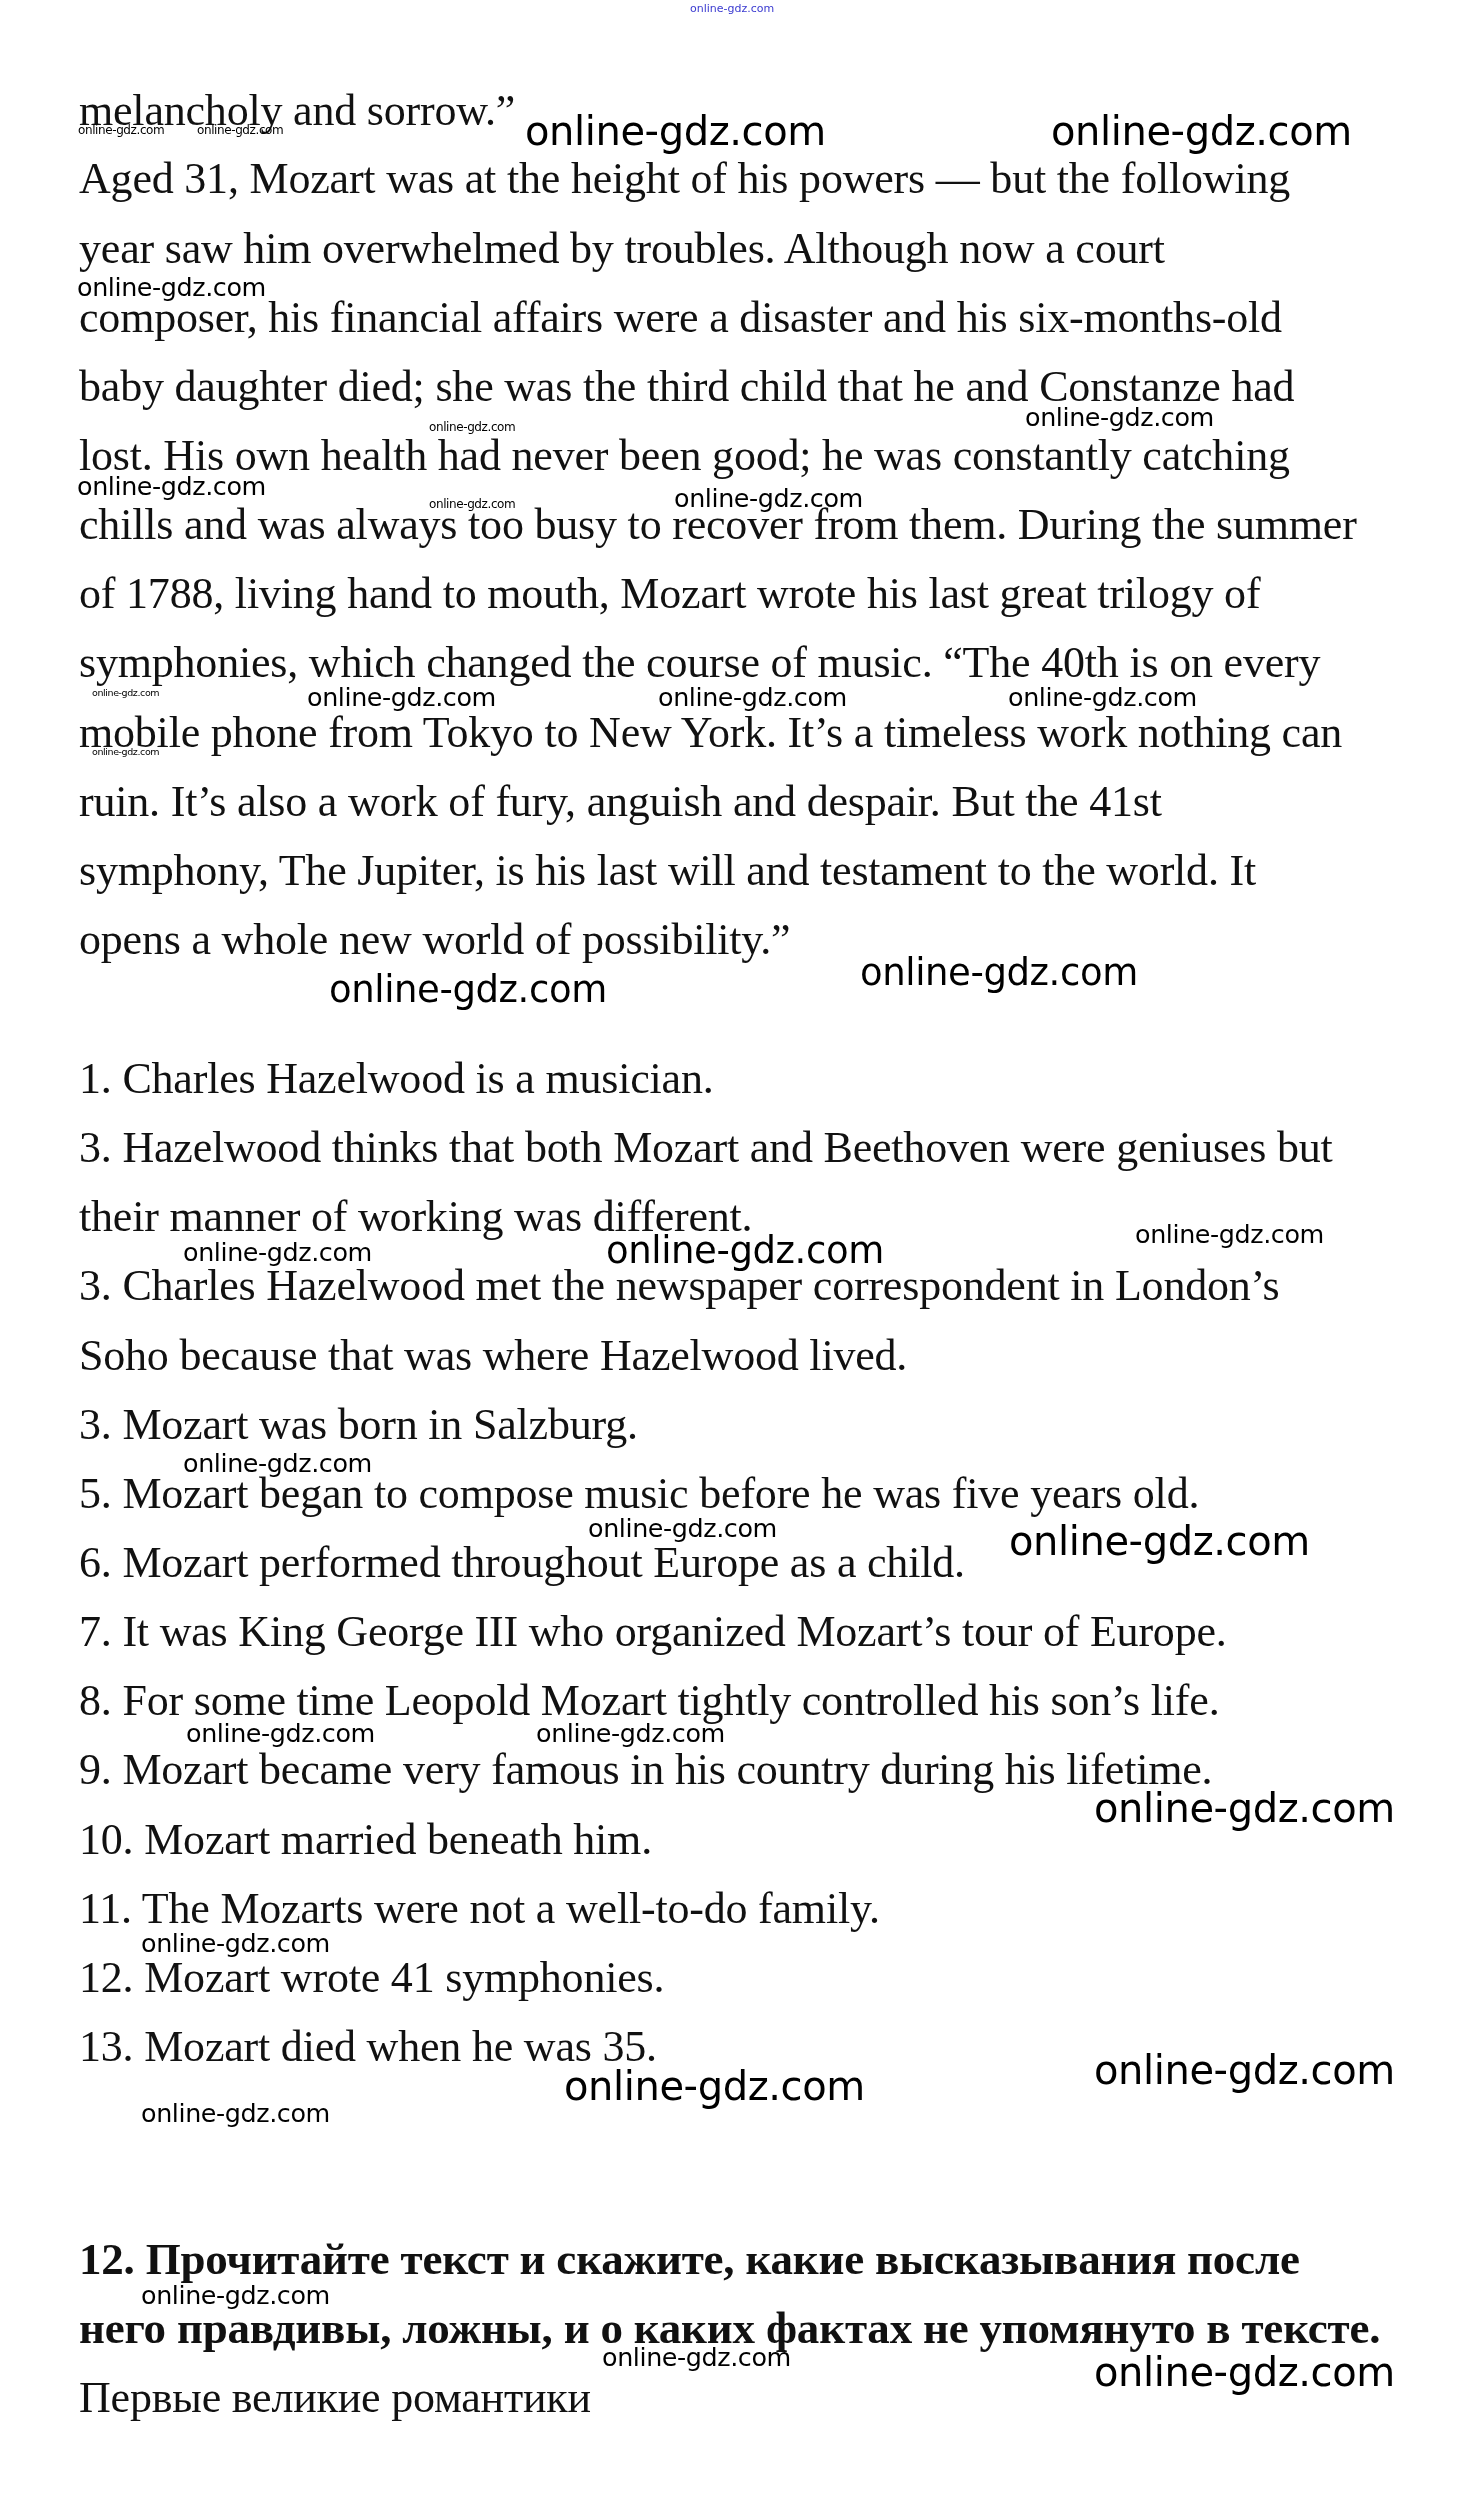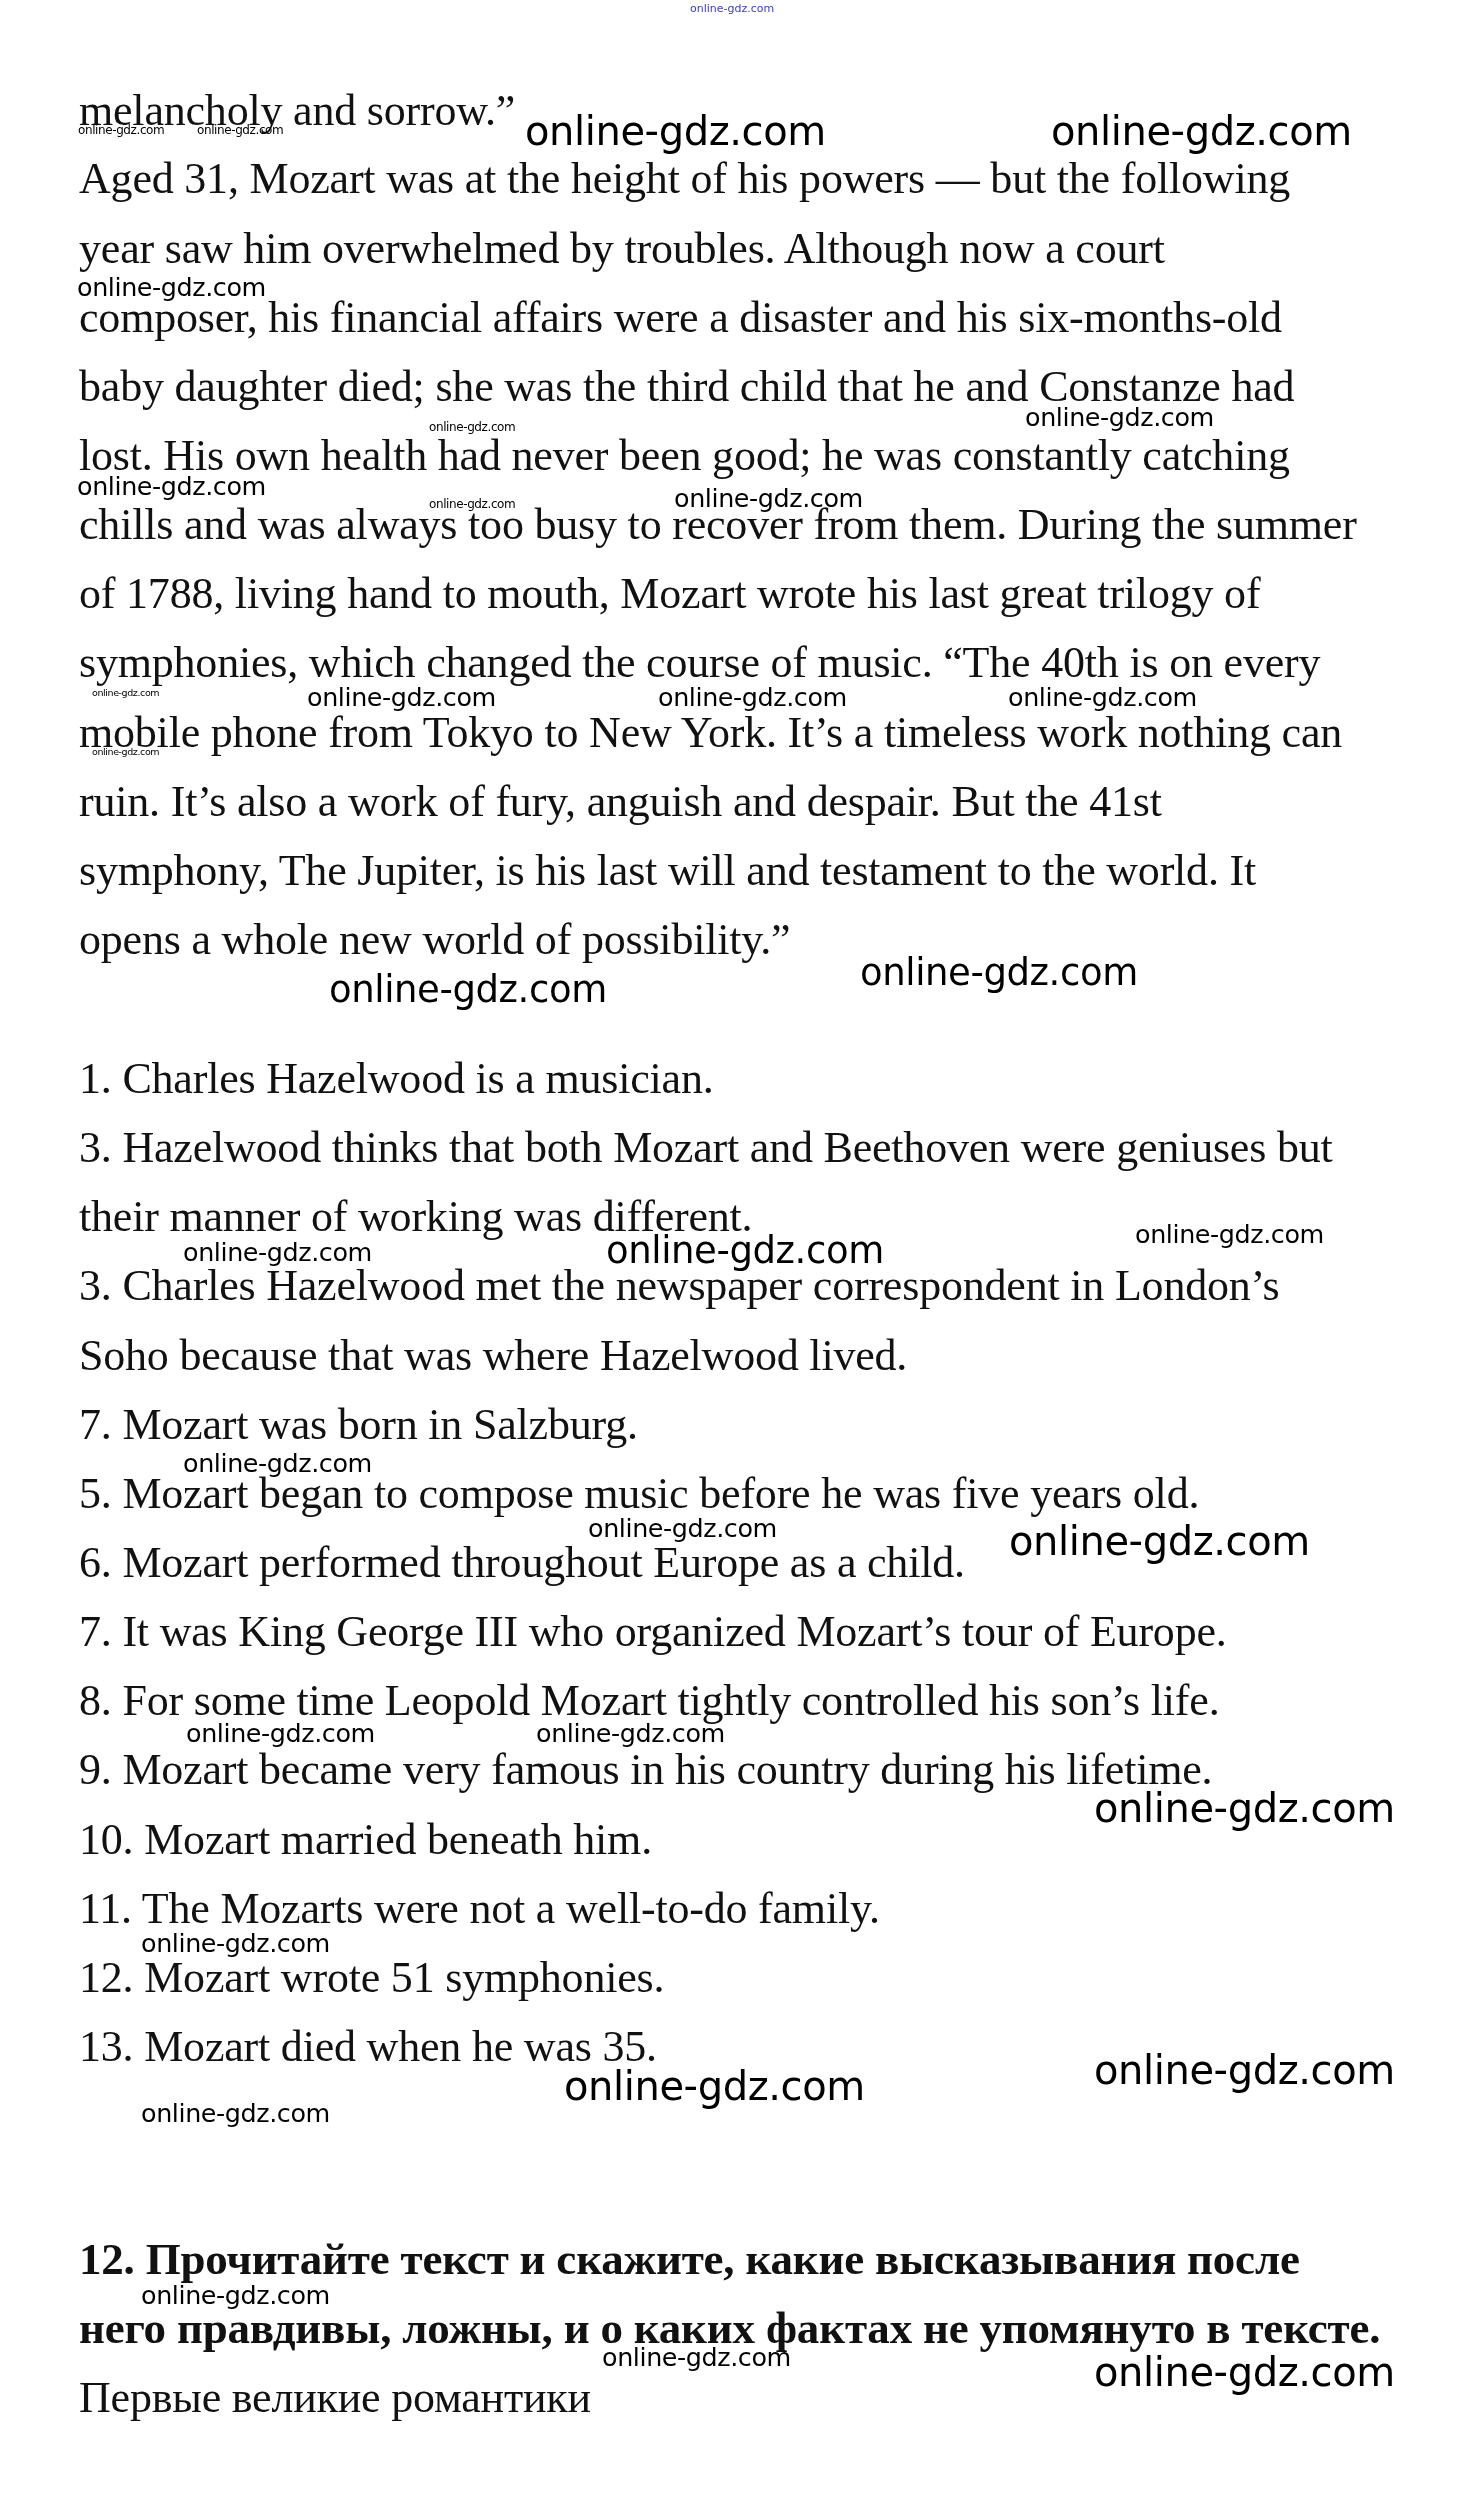--- a/index.html
+++ b/index.html
@@ -43,29 +43,29 @@
   <div class="line" style="top:711px">mobile phone from Tokyo to New York. It’s a timeless work nothing can</div>
   <div class="line" style="top:780px">ruin. It’s also a work of fury, anguish and despair. But the 41st</div>
   <div class="line" style="top:918px">opens a whole new world of possibility.”</div>
   <div class="line" style="top:849px">symphony, The Jupiter, is his last will and testament to the world. It</div>
 
   <div class="line" style="top:1057px">1. Charles Hazelwood is a musician.</div>
   <div class="line" style="top:1126px">3. Hazelwood thinks that both Mozart and Beethoven were geniuses but</div>
   <div class="line" style="top:1195px">their manner of working was different.</div>
   <div class="line" style="top:1264px">3. Charles Hazelwood met the newspaper correspondent in London’s</div>
   <div class="line" style="top:1334px">Soho because that was where Hazelwood lived.</div>
-  <div class="line" style="top:1403px">7. Mozart was born in Salzburg.</div>
+  <div class="line" style="top:1403px">3. Mozart was born in Salzburg.</div>
   <div class="line" style="top:1472px">5. Mozart began to compose music before he was five years old.</div>
   <div class="line" style="top:1541px">6. Mozart performed throughout Europe as a child.</div>
   <div class="line" style="top:1610px">7. It was King George III who organized Mozart’s tour of Europe.</div>
   <div class="line" style="top:1679px">8. For some time Leopold Mozart tightly controlled his son’s life.</div>
   <div class="line" style="top:1748px">9. Mozart became very famous in his country during his lifetime.</div>
   <div class="line" style="top:1818px">10. Mozart married beneath him.</div>
   <div class="line" style="top:1887px">11. The Mozarts were not a well-to-do family.</div>
-  <div class="line" style="top:1956px">12. Mozart wrote 51 symphonies.</div>
+  <div class="line" style="top:1956px">12. Mozart wrote 41 symphonies.</div>
   <div class="line" style="top:2025px">13. Mozart died when he was 35.</div>
 
   <div class="line bold" style="top:2237px">12. Прочитайте текст и скажите, какие высказывания после</div>
   <div class="line bold" style="top:2306px">него правдивы, ложны, и о каких фактах не упомянуто в тексте.</div>
   <div class="line" style="top:2376px">Первые великие романтики</div>
 
   <div class="wm s" style="left:78px;  top:124px">online-gdz.com</div>
   <div class="wm s" style="left:197px; top:124px">online-gdz.com</div>
   <div class="wm xl" style="left:525px; top:111px">online-gdz.com</div>
   <div class="wm xl" style="left:1051px;top:111px">online-gdz.com</div>

